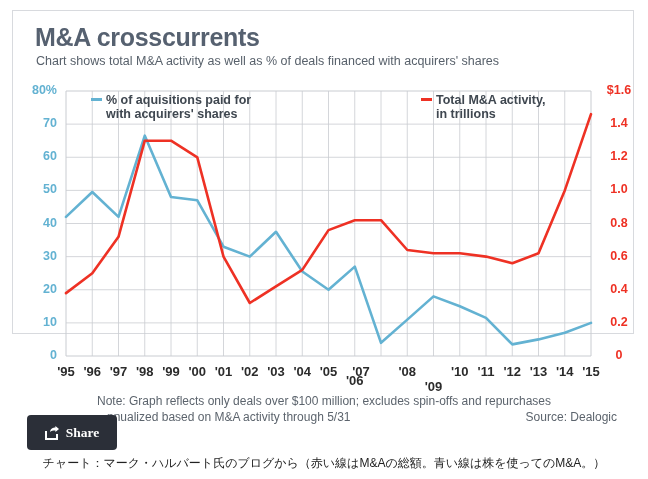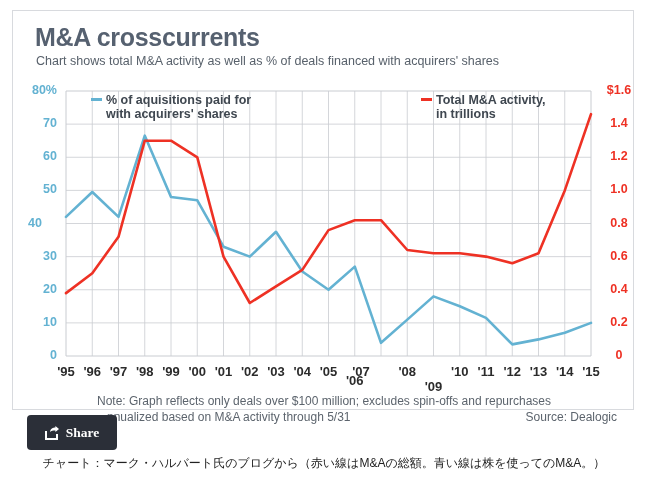--- a/index.html
+++ b/index.html
@@ -6,21 +6,21 @@
   body{
     width:648px;height:479px;
     background:#ffffff;
     font-family:"Liberation Sans", sans-serif;
     overflow:hidden;
   }
   #root{position:relative;width:648px;height:479px;}
 
   .card{
     position:absolute;left:12px;top:10px;
-    width:622px;height:400px;
+    width:622px;height:324px;
     background:#ffffff;
     border:1px solid #d8dade;
     box-sizing:border-box;
   }
 
   .title{
     position:absolute;left:22px;top:12px;
     font-size:25px;font-weight:bold;
     color:#566170;letter-spacing:-0.3px;
     white-space:nowrap;
@@ -134,21 +134,21 @@
           <line x1="578" y1="80" x2="578" y2="345" stroke="#c9ccd1" stroke-width="1"></line>
           <polyline points="53.0,205.9 79.3,181.0 105.5,205.9 131.8,124.7 158.0,186.0 184.3,189.3 210.5,235.7 236.8,245.6 263.0,220.8 289.3,260.5 315.5,278.8 341.8,255.6 368.0,331.8 394.3,308.6 420.5,285.4 446.8,295.3 473.0,306.9 499.3,333.4 525.5,328.4 551.8,321.8 578.0,311.9" fill="none" stroke="#63b2d2" stroke-width="2.6" stroke-linejoin="round" stroke-linecap="round"></polyline>
           <polyline points="53.0,282.1 79.3,262.2 105.5,225.8 131.8,129.7 158.0,129.7 184.3,146.3 210.5,245.6 236.8,292.0 263.0,275.4 289.3,258.9 315.5,219.1 341.8,209.2 368.0,209.2 394.3,239.0 420.5,242.3 446.8,242.3 473.0,245.6 499.3,252.3 525.5,242.3 551.8,179.4 578.0,103.2" fill="none" stroke="#ee3124" stroke-width="2.6" stroke-linejoin="round" stroke-linecap="round"></polyline>
         </svg>
 
       <div id="y-left-labels">
           <div class="axis-label y-left" style="left: 0px; top: 337px;">0</div>
           <div class="axis-label y-left" style="left: 0px; top: 303.875px;">10</div>
           <div class="axis-label y-left" style="left: 0px; top: 270.75px;">20</div>
           <div class="axis-label y-left" style="left: 0px; top: 237.625px;">30</div>
-          <div class="axis-label y-left" style="left: 0px; top: 204.5px; text-align: center;">40</div>
+          <div class="axis-label y-left" style="left: 0px; top: 204.5px;">40</div>
           <div class="axis-label y-left" style="left: 0px; top: 171.375px;">50</div>
           <div class="axis-label y-left" style="left: 0px; top: 138.25px;">60</div>
           <div class="axis-label y-left" style="left: 0px; top: 105.125px;">70</div>
           <div class="axis-label y-left" style="left: 0px; top: 72px;">80%</div>
         </div>
       <div id="y-right-labels">
           <div class="axis-label y-right" style="left: 584px; top: 337px;">0</div>
           <div class="axis-label y-right" style="left: 584px; top: 303.875px;">0.2</div>
           <div class="axis-label y-right" style="left: 584px; top: 270.75px;">0.4</div>
           <div class="axis-label y-right" style="left: 584px; top: 237.625px;">0.6</div>

